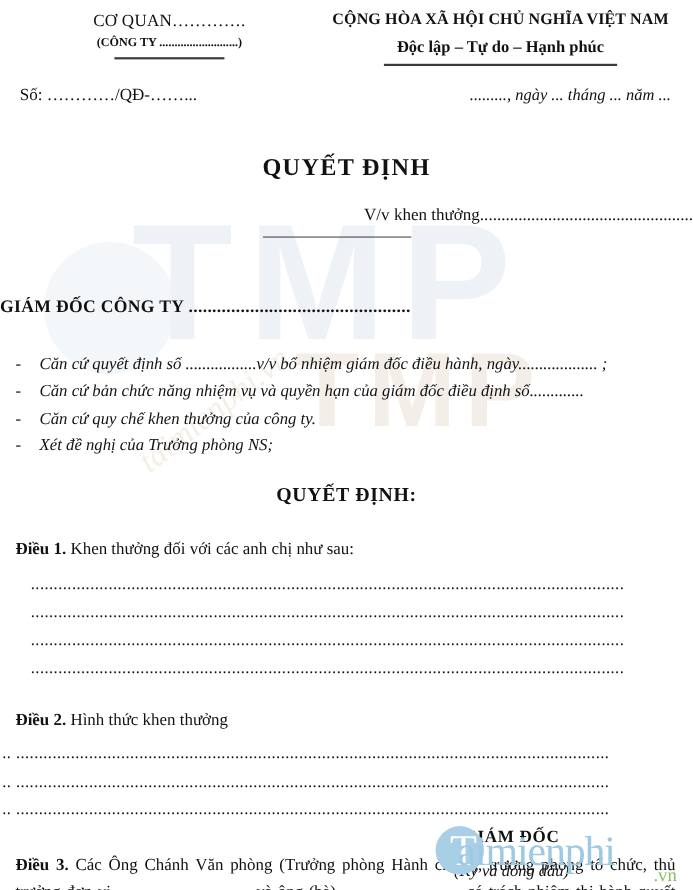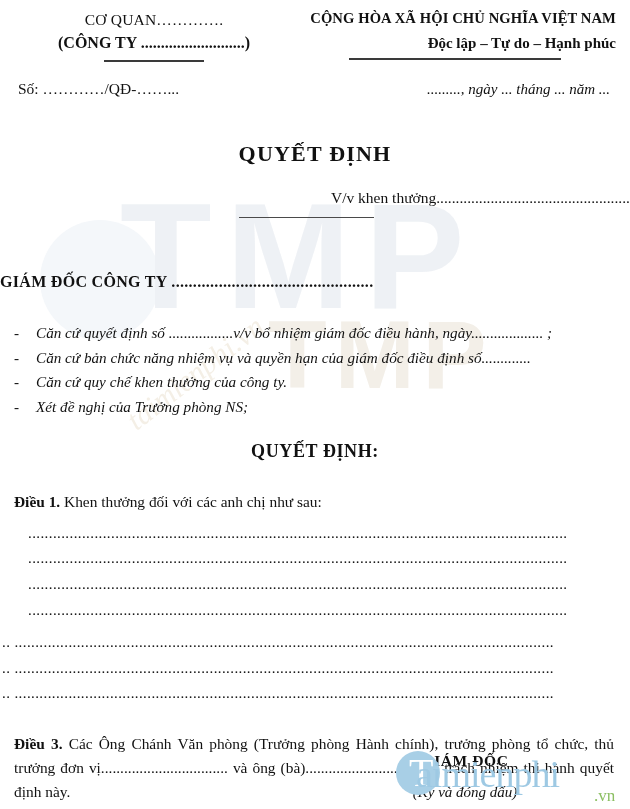--- a/index.html
+++ b/index.html
@@ -79,29 +79,29 @@
     display: flex;
     align-items: flex-start;
     padding: 8px 14px 0 14px;
   }
   .hdr-left {
     width: 280px;
     text-align: center;
   }
   .hdr-right {
     flex: 1;
-    text-align: right;
+    text-align: center;
   }
   .co-quan {
     font-size: 15.5px;
     letter-spacing: .2px;
     line-height: 1.5;
   }
   .cong-ty {
-    font-size: 16px;
+    font-size: 11px;
     font-weight: bold;
     line-height: 1.55;
   }
   .rule-short {
     width: 100px;
     height: 1.6px;
     background: #3a3a3a;
     margin: 4px auto 0 auto;
   }
   .nuoc {
@@ -352,20 +352,23 @@
     <div class="dieu dieu-1">
       <span class="dieu-lbl">Điều 1.</span><span> Khen thưởng đối với các anh chị như sau:</span>
     </div>
     <div class="dot-block dot-block-1">
       <div class="dot-line">..................................................................................................................................</div>
       <div class="dot-line">..................................................................................................................................</div>
       <div class="dot-line">..................................................................................................................................</div>
       <div class="dot-line">..................................................................................................................................</div>
     </div>
 
+    <div class="dieu dieu-2">
+      <span class="dieu-lbl">Điều 2.</span><span> Hình thức khen thưởng</span>
+    </div>
     <div class="dot-block dot-block-2">
       <div class="dot-line">.. ..................................................................................................................................</div>
       <div class="dot-line">.. ..................................................................................................................................</div>
       <div class="dot-line">.. ..................................................................................................................................</div>
     </div>
 
     <div class="dieu dieu-3">
       <span class="dieu-lbl">Điều 3.</span><span> Các Ông Chánh Văn phòng (Trưởng phòng Hành chính), trưởng phòng tổ chức, thủ trưởng đơn vị................................. và ông (bà)...............................có trách nhiệm thi hành quyết định này.</span>
     </div>
 

